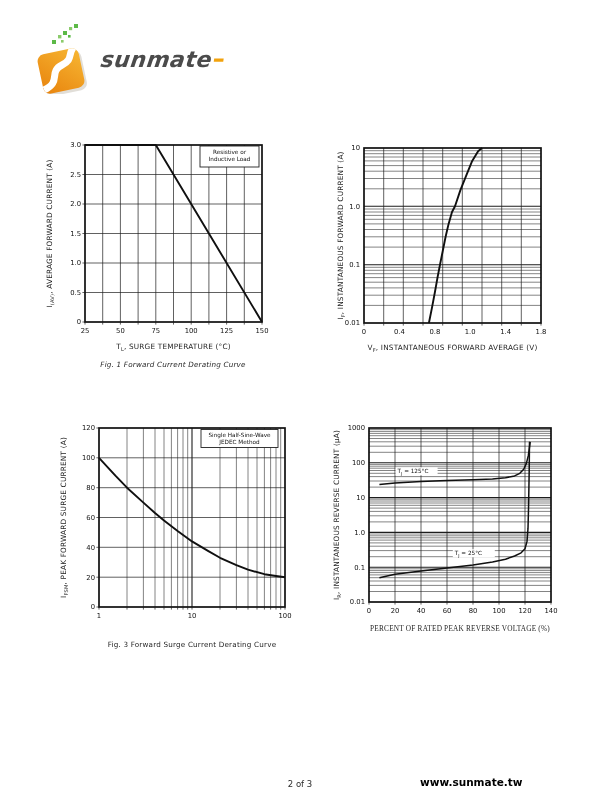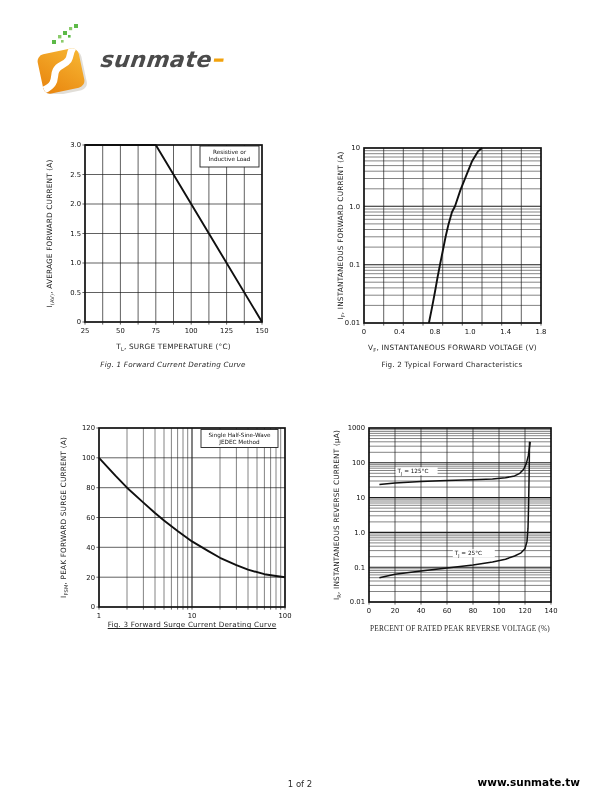--- a/index.html
+++ b/index.html
@@ -10,21 +10,21 @@
           text-align:center;font-size:7.3px;letter-spacing:0.2px;white-space:nowrap;
           line-height:9px;color:#1f1f1f;}
   .xtitle{position:absolute;text-align:center;font-size:7.3px;letter-spacing:0.2px;
           white-space:nowrap;line-height:9px;color:#1f1f1f;}
   .caption{position:absolute;text-align:center;font-size:7.2px;letter-spacing:0.2px;
            white-space:nowrap;line-height:9px;color:#1f1f1f;}
   sub{font-size:70%;}
   .logo{position:absolute;left:28px;top:18px;width:230px;height:76px;}
   .footer-page{position:absolute;left:260px;top:779px;width:80px;text-align:center;
                font-size:8.5px;color:#2b2b2b;}
-  .footer-site{position:absolute;left:420px;top:776px;width:160px;text-align:right;
+  .footer-site{position:absolute;left:420px;top:776px;width:160px;
                font-size:10.5px;font-weight:bold;color:#000;}
 </style>
 </head>
 <body>
 
 <div class="page">
 
   <div class="logo">
     <svg width="230" height="76" viewBox="0 0 230 76">
       <defs>
@@ -324,25 +324,24 @@
         <text x="365" y="465.2" text-anchor="end" font-size="6.8" fill="#111" font-family="DejaVu Sans, sans-serif">100</text>
         <text x="365" y="430.4" text-anchor="end" font-size="6.8" fill="#111" font-family="DejaVu Sans, sans-serif">1000</text>
       </g>
     </svg>
 
   <div class="ytitle" style="left:45px;top:322px;width:177px;"><span>I</span><sub>(AV)</sub><span>, AVERAGE FORWARD CURRENT (A)</span></div>
   <div class="xtitle" style="left:85px;top:342px;width:177px;"><span>T</span><sub>L</sub><span>, SURGE TEMPERATURE (°C)</span></div>
   <div class="caption" style="left:38px;top:360px;width:270px;font-style:italic;">Fig. 1  Forward Current Derating Curve</div>
 
   <div class="ytitle" style="left:336px;top:323px;width:175px;"><span>I</span><sub>F</sub><span>, INSTANTANEOUS FORWARD CURRENT (A)</span></div>
-  <div class="xtitle" style="left:364px;top:343px;width:177px;"><span>V</span><sub>F</sub><span>, INSTANTANEOUS FORWARD VOLTAGE (V)</span></div>
-  <div class="caption" style="left:317px;top:360px;width:270px;">Fig. 2  Typical Forward Characteristics</div>
+  <div class="xtitle" style="left:364px;top:343px;width:177px;"><span>V</span><sub>F</sub><span>, INSTANTANEOUS FORWARD AVERAGE (V)</span></div>
 
   <div class="ytitle" style="left:59px;top:607px;width:179px;"><span>I</span><sub>FSM</sub><span>, PEAK FORWARD SURGE CURRENT (A)</span></div>
-  <div class="caption" style="left:57px;top:620px;width:270px;text-decoration:underline;">Fig. 3  Forward Surge Current Derating Curve</div>
+  <div class="caption" style="left:57px;top:640px;width:270px;">Fig. 3  Forward Surge Current Derating Curve</div>
 
   <div class="ytitle" style="left:332px;top:602px;width:174px;"><span>I</span><sub>R</sub><span>, INSTANTANEOUS REVERSE CURRENT (μA)</span></div>
   <div class="xtitle" style="left:369px;top:624px;width:182px;font-family:Liberation Serif, serif;"><span></span><sub></sub><span>PERCENT OF RATED PEAK REVERSE VOLTAGE (%)</span></div>
 
-  <div class="footer-page">1 of 2</div>
+  <div class="footer-page">2 of 3</div>
   <div class="footer-site">www.sunmate.tw</div>
 
 </div>
 
 </body></html>

